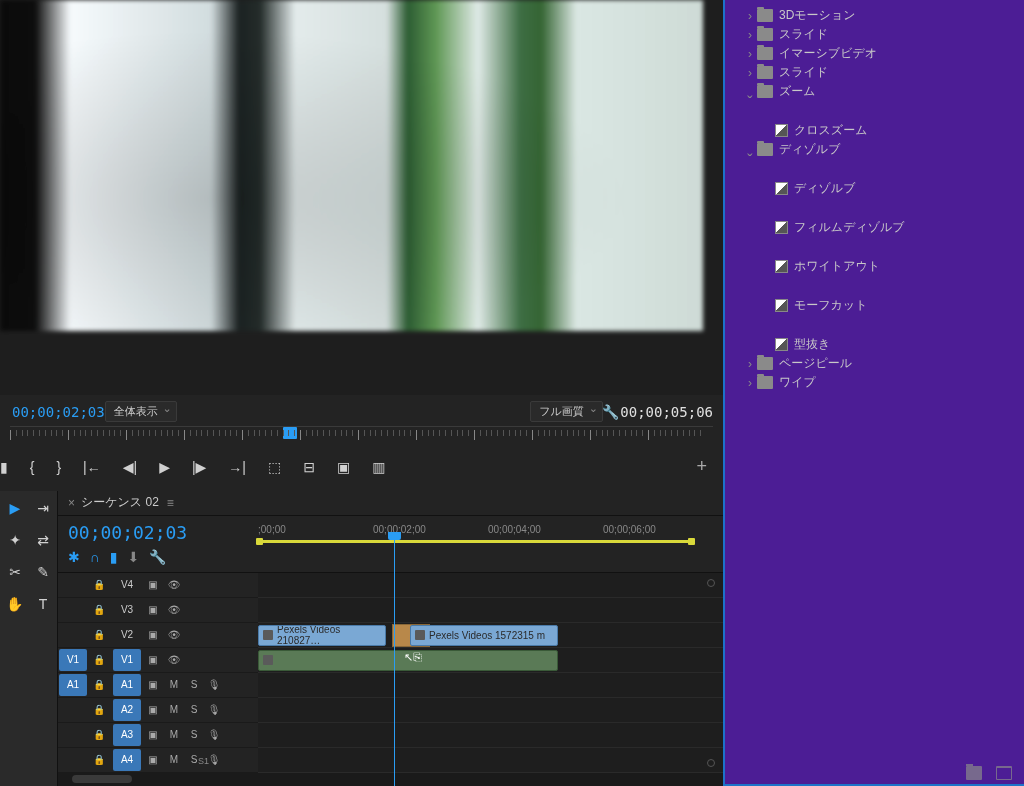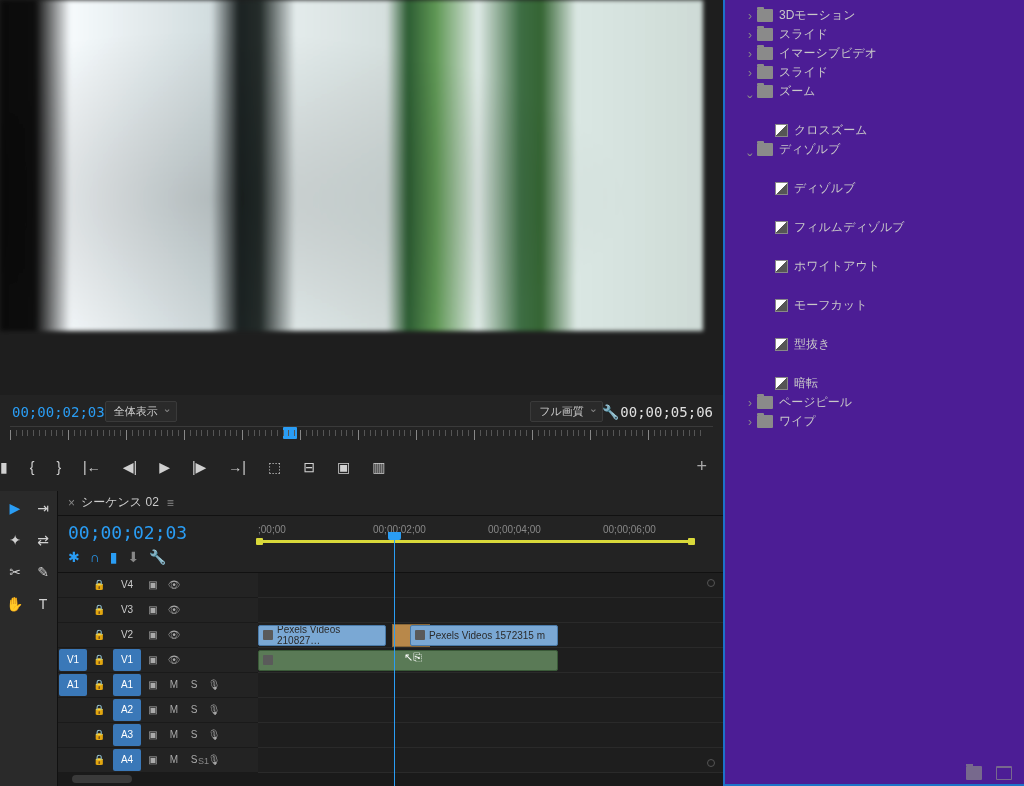--- a/index.html
+++ b/index.html
@@ -157,25 +157,20 @@
         </div>
         <div class="tree-row i2">
           <span class="arrow none"></span>
           <span class="effect-icon"></span>
           <span class="label">モーフカット</span>
         </div>
         <div class="tree-row i2">
           <span class="arrow none"></span>
           <span class="effect-icon"></span>
           <span class="label">型抜き</span>
-        </div>
-        <div class="tree-row i2">
-          <span class="arrow none"></span>
-          <span class="effect-icon"></span>
-          <span class="label">暗転</span>
         </div>
         <div class="tree-row i1">
           <span class="arrow closed"></span>
           <span class="folder-icon"></span>
           <span class="label">ページピール</span>
         </div>
         <div class="tree-row i1">
           <span class="arrow closed"></span>
           <span class="folder-icon"></span>
           <span class="label">ワイプ</span>

